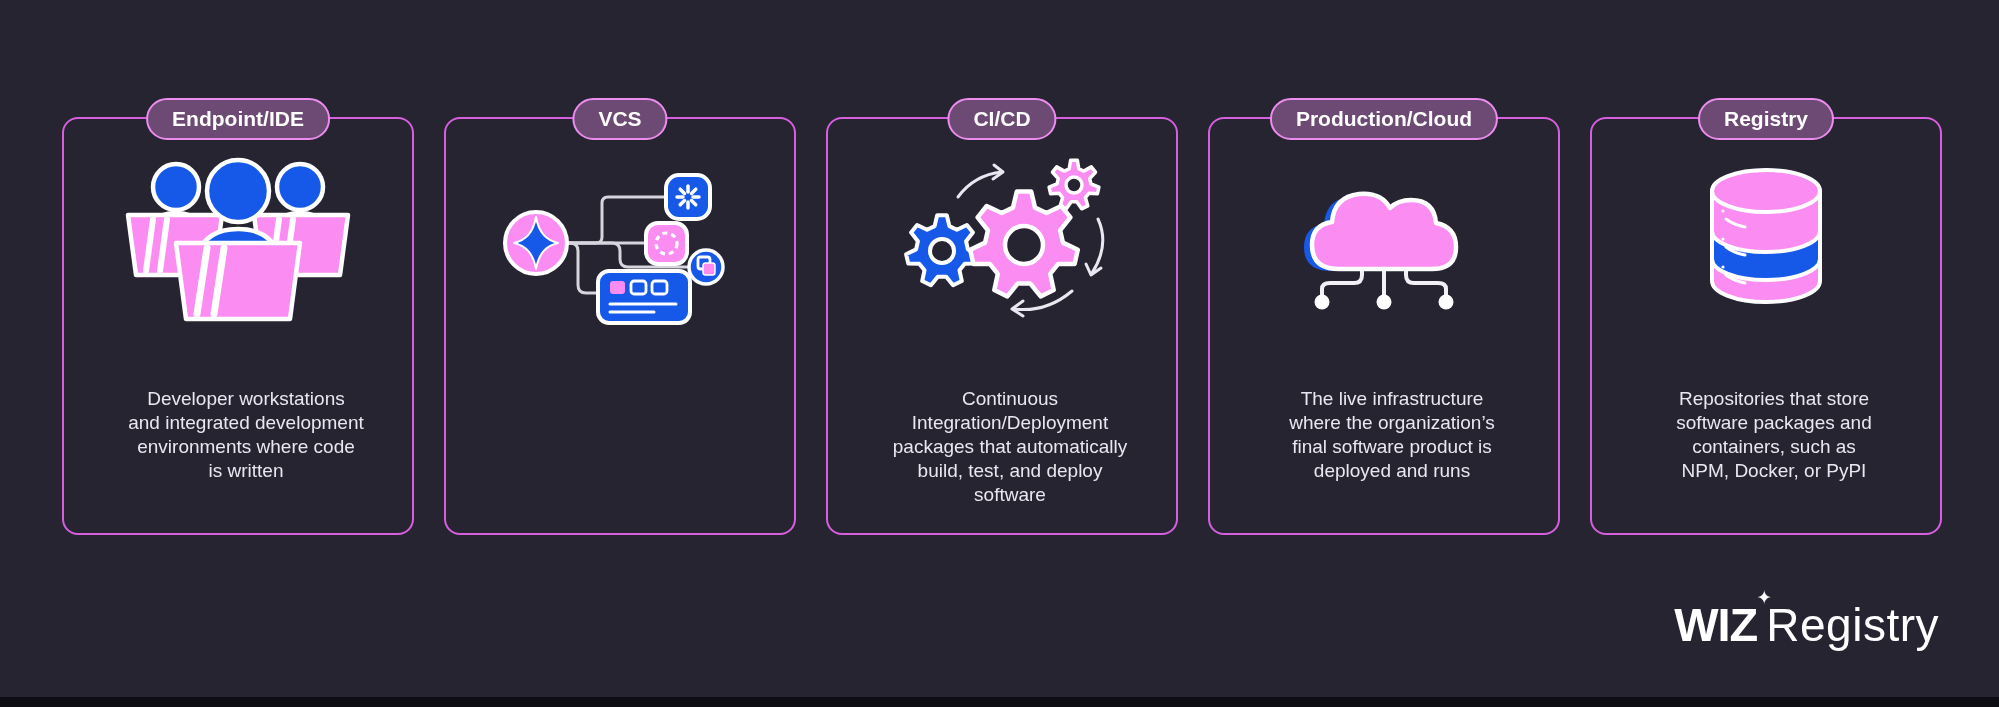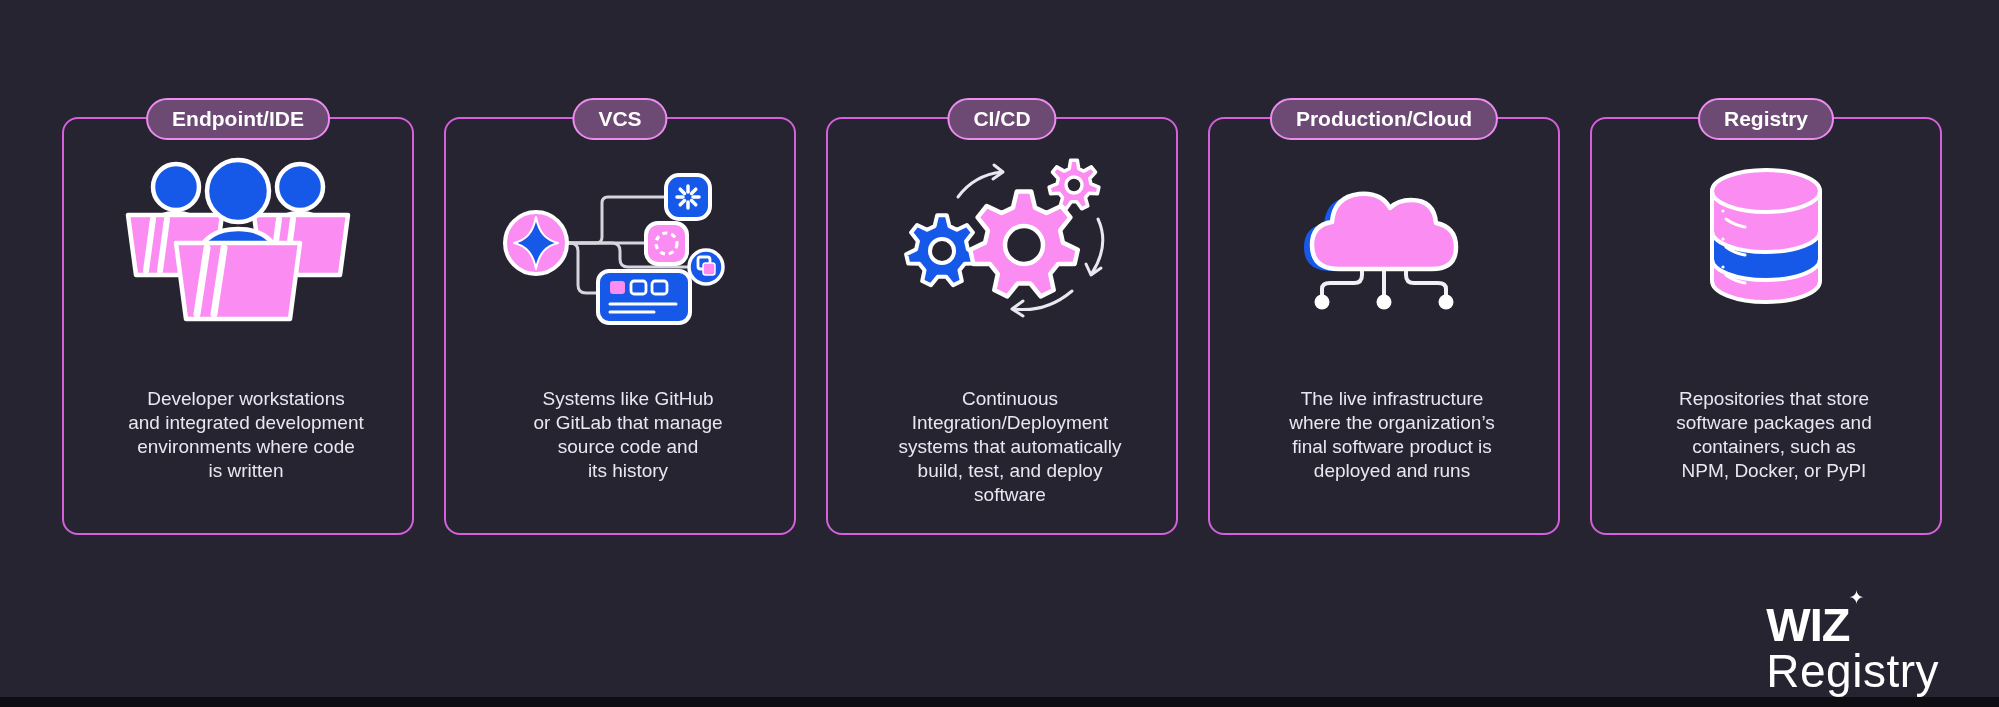--- a/index.html
+++ b/index.html
@@ -37,21 +37,20 @@
   .desc {
     position:absolute; top:268px; left:22px; right:6px;
     text-align:center;
     color:#e9e7ef; font-size:19px; line-height:24px;
     white-space:pre-line;
   }
   .logo {
     position:absolute; top:601px; right:60px;
     display:flex; align-items:baseline;
     color:#ffffff;
-    flex-direction:column;
   }
   .logo-wiz {
     position:relative;
     font-size:47px; font-weight:800; letter-spacing:-1px; line-height:1;
   }
   .logo-sparkle {
     position:absolute; top:-13px; right:-15px;
     font-size:19px; font-weight:400; letter-spacing:0;
   }
   .logo-research {
@@ -134,24 +133,20 @@
         <rect x="98" y="120" width="92" height="52" rx="11" fill="#1659e8" stroke="#ffffff" stroke-width="4"></rect>
         <rect x="110" y="130" width="15" height="13" rx="3" fill="#fb8cf2"></rect>
         <rect x="131" y="130" width="15" height="13" rx="3" fill="none" stroke="#ffffff" stroke-width="2.8"></rect>
         <rect x="152" y="130" width="15" height="13" rx="3" fill="none" stroke="#ffffff" stroke-width="2.8"></rect>
         <g stroke="#ffffff" stroke-width="3" stroke-linecap="round">
           <line x1="110" y1="153" x2="176" y2="153"></line>
           <line x1="110" y1="161" x2="154" y2="161"></line>
         </g>
       </svg>
     </div>
-    <div class="desc">Systems like GitHub
-or GitLab that manage
-source code and
-its history</div>
   </div>
 
   <div class="card">
     <div class="pill">CI/CD</div>
     <div class="icon-wrap">
       <svg width="240" height="175" viewBox="0 0 240 175">
         <g fill="none" stroke="#e9e7ef" stroke-width="3" stroke-linecap="round" stroke-linejoin="round">
           <path d="M76,46 Q92,24 120,21"></path>
           <path d="M112,14 L121,21 L111,28"></path>
           <path d="M216,68 Q228,94 210,122"></path>
@@ -162,21 +157,21 @@
         <polygon fill="#1659e8" stroke="#ffffff" stroke-width="4" stroke-linejoin="round" points="52.6,75.1 55.2,64.3 64.8,64.3 67.4,75.1 74.9,78.7 84.9,74.0 90.9,81.5 84.1,90.2 85.9,98.4 95.9,103.2 93.7,112.6 82.7,112.7 77.5,119.3 79.8,130.0 71.1,134.2 64.2,125.7 55.8,125.7 48.9,134.2 40.2,130.0 42.5,119.3 37.3,112.7 26.3,112.6 24.1,103.2 34.1,98.4 35.9,90.2 29.1,81.5 35.1,74.0 45.1,78.7"></polygon>
         <circle cx="60" cy="100" r="12" fill="#262431" stroke="#ffffff" stroke-width="4"></circle>
         <polygon fill="#fb8cf2" stroke="#ffffff" stroke-width="3.5" stroke-linejoin="round" points="187.2,17.7 188.6,9.2 195.4,9.2 196.8,17.7 201.7,20.1 209.3,15.9 213.5,21.2 207.7,27.6 209.0,32.9 216.9,36.2 215.4,42.8 206.8,42.3 203.4,46.6 205.8,54.9 199.7,57.8 194.7,50.8 189.3,50.8 184.3,57.8 178.2,54.9 180.6,46.6 177.2,42.3 168.6,42.8 167.1,36.2 175.0,32.9 176.3,27.6 170.5,21.2 174.7,15.9 182.3,20.1"></polygon>
         <circle cx="192" cy="34" r="8" fill="#262431" stroke="#ffffff" stroke-width="3.5"></circle>
         <polygon fill="#fb8cf2" stroke="#ffffff" stroke-width="4.5" stroke-linejoin="round" points="131.0,56.6 134.8,40.5 149.2,40.5 153.0,56.6 164.4,62.0 179.3,55.0 188.4,66.3 178.1,79.3 180.9,91.6 195.8,98.8 192.6,113.0 176.0,113.1 168.2,122.9 171.7,139.1 158.7,145.4 148.3,132.5 135.7,132.5 125.3,145.4 112.3,139.1 115.8,122.9 108.0,113.1 91.4,113.0 88.2,98.8 103.1,91.6 105.9,79.3 95.6,66.3 104.7,55.0 119.6,62.0"></polygon>
         <circle cx="142" cy="94" r="19" fill="#262431" stroke="#ffffff" stroke-width="4.5"></circle>
       </svg>
     </div>
     <div class="desc">Continuous
 Integration/Deployment
-systems that automatically
+packages that automatically
 build, test, and deploy
 software</div>
   </div>
 
   <div class="card">
     <div class="pill">Production/Cloud</div>
     <div class="icon-wrap">
       <svg width="240" height="175" viewBox="0 0 240 175">
         <g fill="none" stroke="#f2f0f6" stroke-width="4">
           <path d="M120,118 V148"></path>

